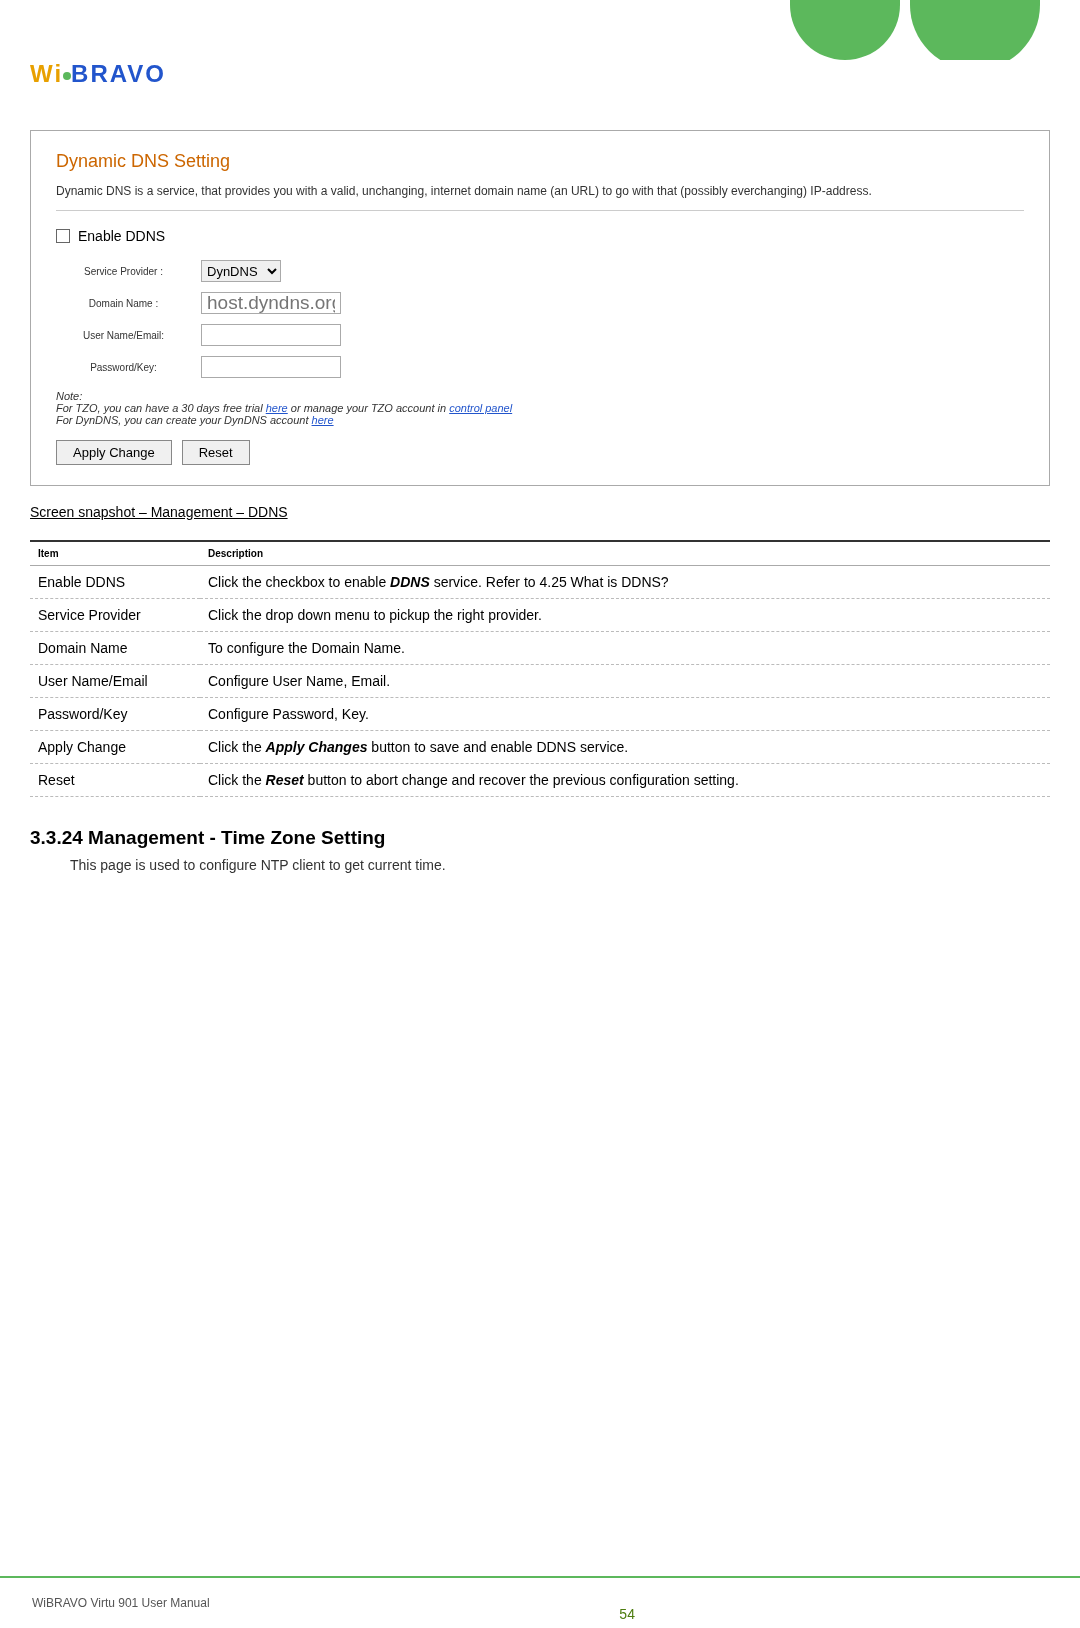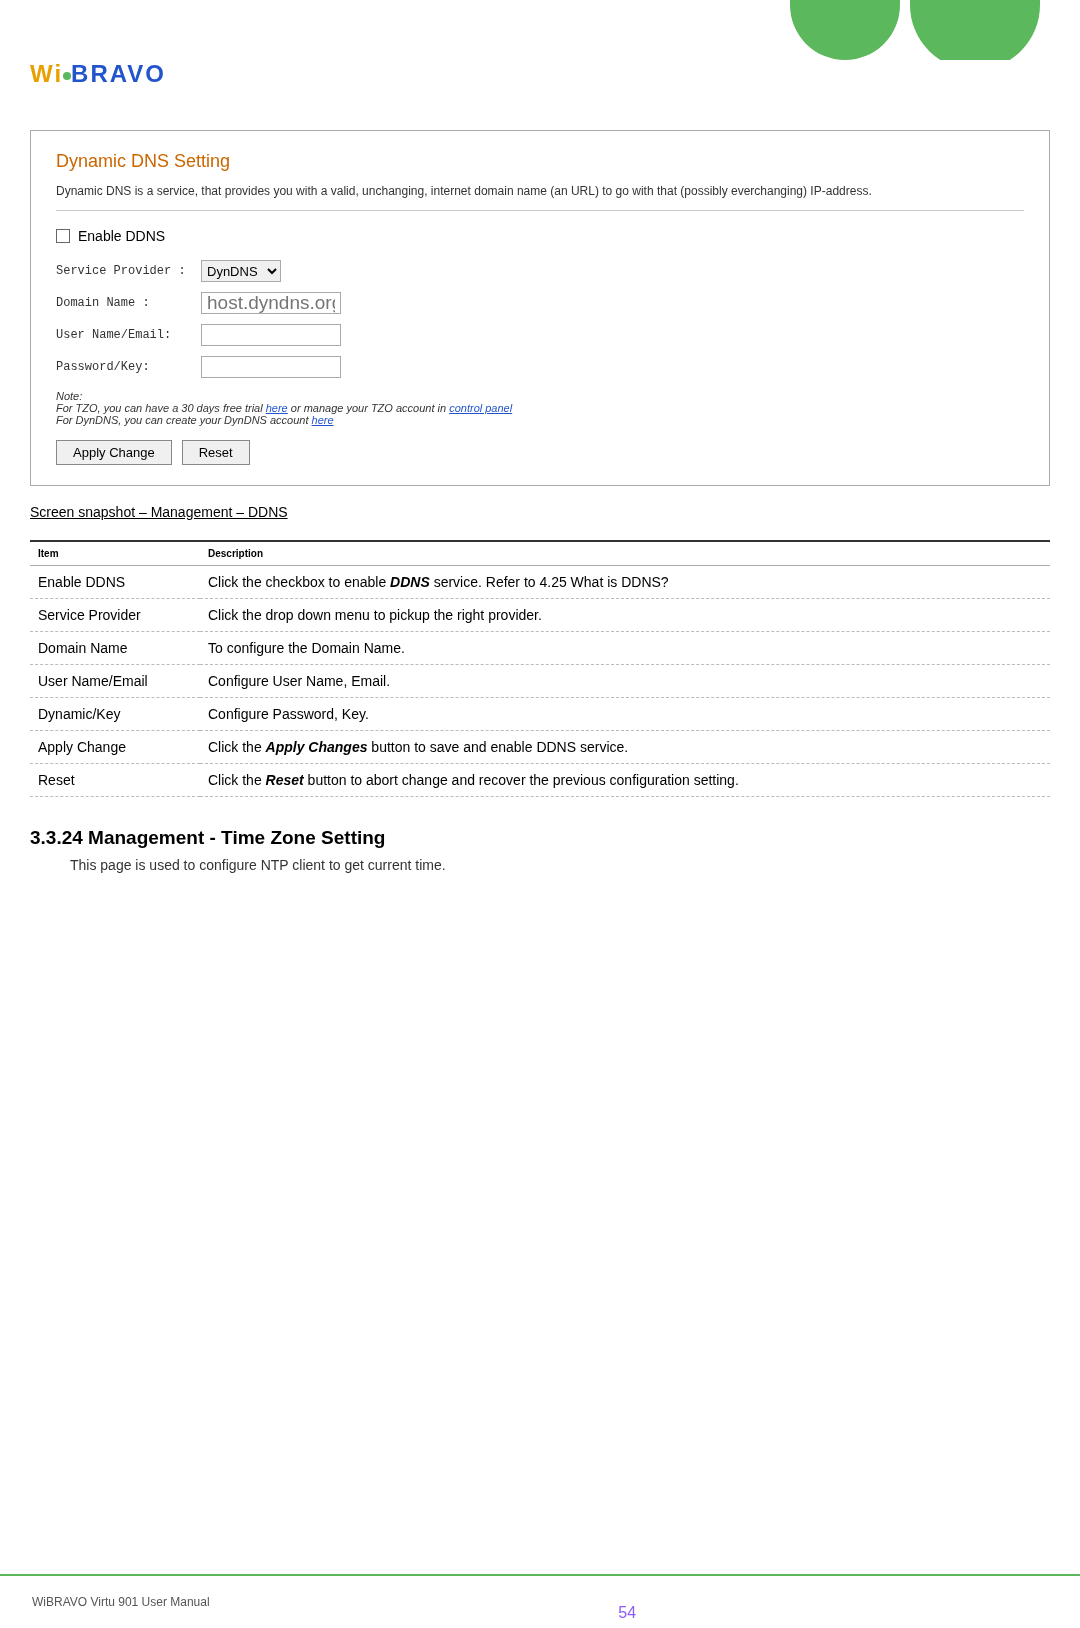--- a/index.html
+++ b/index.html
@@ -104,25 +104,24 @@
       background: #fff;
       display: inline-block;
     }
     .dns-form-row {
       display: flex;
       align-items: center;
       margin-bottom: 10px;
     }
     .dns-form-label {
       width: 145px;
-      font-size: 12px;
+      font-size: 10px;
       color: #333;
-      text-align: left;
+      text-align: center;
       padding-right: 10px;
-      font-family: Liberation Mono, monospace;
     }
     .dns-form-input {
       border: 1px solid #aaa;
       padding: 2px 5px;
       font-size: 19px;
       width: 140px;
       height: 22px;
       color: #555;
     }
     .dns-select {
@@ -226,22 +225,22 @@
       display: flex;
       justify-content: space-between;
       align-items: center;
       background: #fff;
     }
     .footer-text {
       font-size: 12px;
       color: #555;
     }
     .footer-page {
-      font-size: 16px;
-      color: #8b5cf6;
+      font-size: 14px;
+      color: #4d7c0f;
       text-align: center;
       flex: 1;
       margin-top: 22px;
     }
   </style>
 </head>
 <body>
 
 <div class="header-blobs">
   <div class="blob1"></div>
@@ -320,21 +319,21 @@
       </tr>
       <tr>
         <td>Domain Name</td>
         <td>To configure the Domain Name.</td>
       </tr>
       <tr>
         <td>User Name/Email</td>
         <td>Configure User Name, Email.</td>
       </tr>
       <tr>
-        <td>Dynamic/Key</td>
+        <td>Password/Key</td>
         <td>Configure Password, Key.</td>
       </tr>
       <tr>
         <td>Apply Change</td>
         <td>Click the <span class="bold-term">Apply Changes</span> button to save and enable DDNS service.</td>
       </tr>
       <tr>
         <td>Reset</td>
         <td>Click the <span class="bold-term">Reset</span> button to abort change and recover the previous configuration setting.</td>
       </tr>

